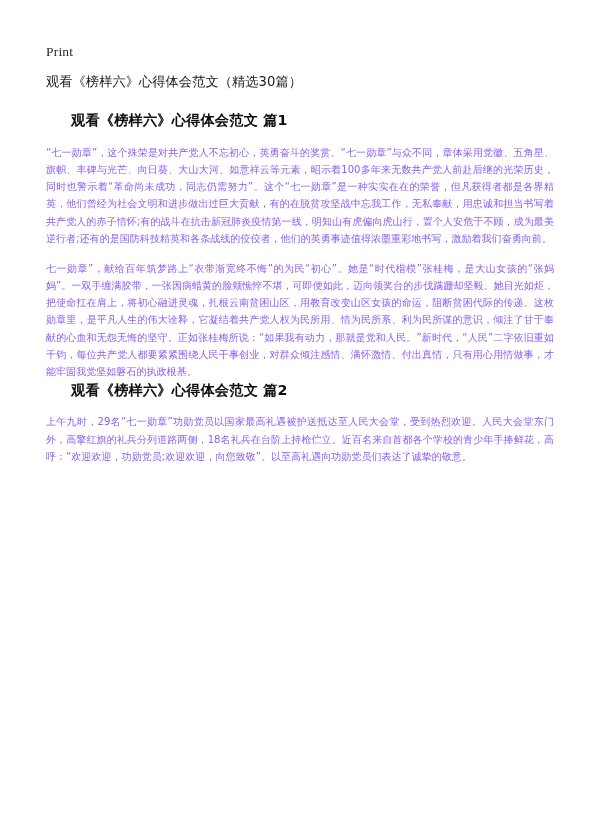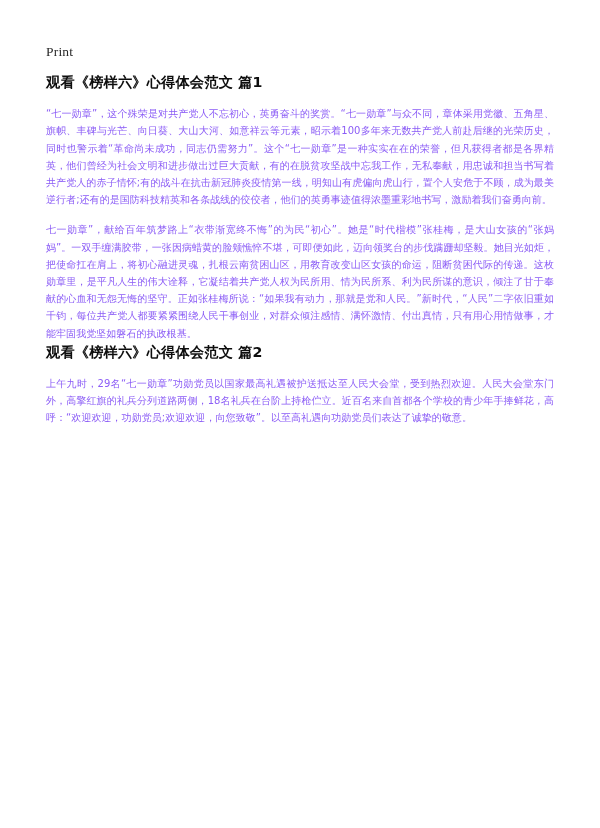--- a/index.html
+++ b/index.html
@@ -62,20 +62,21 @@
     font-family: "DejaVu Sans", sans-serif;
     font-size: 14.2px;
     font-weight: 700;
     color: #0d0d0d;
     margin: 20px 0 12px 0;
     line-height: 1.5;
     letter-spacing: 0.2px;
   }
   .section-heading:first-of-type {
     margin-top: 0;
+    margin-left: 25px;
   }
   .para {
     font-family: "DejaVu Sans", sans-serif;
     font-size: 10px;
     color: #8b5cf6;
     line-height: 1.72;
     margin: 0 0 13px 0;
     text-align: justify;
     text-justify: inter-ideograph;
     letter-spacing: 0.05px;
@@ -91,20 +92,21 @@
 </head>
 <body>
 
 <div class="page">
 
   <div class="print-link">Print</div>
 
   <div class="content">
 
 
+    <p class="doc-subtitle">观看《榜样六》心得体会范文（精选30篇）</p>
 
     <div class="section-block">
       <h2 class="section-heading">观看《榜样六》心得体会范文 篇1</h2>
       <p class="para">“七一勋章”，这个殊荣是对共产党人不忘初心，英勇奋斗的奖赏。“七一勋章”与众不同，章体采用党徽、五角星、旗帜、丰碑与光芒、向日葵、大山大河、如意祥云等元素，昭示着100多年来无数共产党人前赴后继的光荣历史，同时也警示着“革命尚未成功，同志仍需努力”。这个“七一勋章”是一种实实在在的荣誉，但凡获得者都是各界精英，他们曾经为社会文明和进步做出过巨大贡献，有的在脱贫攻坚战中忘我工作，无私奉献，用忠诚和担当书写着共产党人的赤子情怀;有的战斗在抗击新冠肺炎疫情第一线，明知山有虎偏向虎山行，置个人安危于不顾，成为最美逆行者;还有的是国防科技精英和各条战线的佼佼者，他们的英勇事迹值得浓墨重彩地书写，激励着我们奋勇向前。</p>
       <p class="para">七一勋章”，献给百年筑梦路上“衣带渐宽终不悔”的为民“初心”。她是“时代楷模”张桂梅，是大山女孩的“张妈妈”。一双手缠满胶带，一张因病蜡黄的脸颊憔悴不堪，可即便如此，迈向领奖台的步伐蹒跚却坚毅。她目光如炬，把使命扛在肩上，将初心融进灵魂，扎根云南贫困山区，用教育改变山区女孩的命运，阻断贫困代际的传递。这枚勋章里，是平凡人生的伟大诠释，它凝结着共产党人权为民所用、情为民所系、利为民所谋的意识，倾注了甘于奉献的心血和无怨无悔的坚守。正如张桂梅所说：“如果我有动力，那就是党和人民。”新时代，“人民”二字依旧重如千钧，每位共产党人都要紧紧围绕人民干事创业，对群众倾注感情、满怀激情、付出真情，只有用心用情做事，才能牢固我党坚如磐石的执政根基。</p>
     </div>
 
     <div class="section-block">
       <h2 class="section-heading">观看《榜样六》心得体会范文 篇2</h2>
       <p class="para">上午九时，29名“七一勋章”功勋党员以国家最高礼遇被护送抵达至人民大会堂，受到热烈欢迎。人民大会堂东门外，高擎红旗的礼兵分列道路两侧，18名礼兵在台阶上持枪伫立。近百名来自首都各个学校的青少年手捧鲜花，高呼：“欢迎欢迎，功勋党员;欢迎欢迎，向您致敬”。以至高礼遇向功勋党员们表达了诚挚的敬意。</p>

